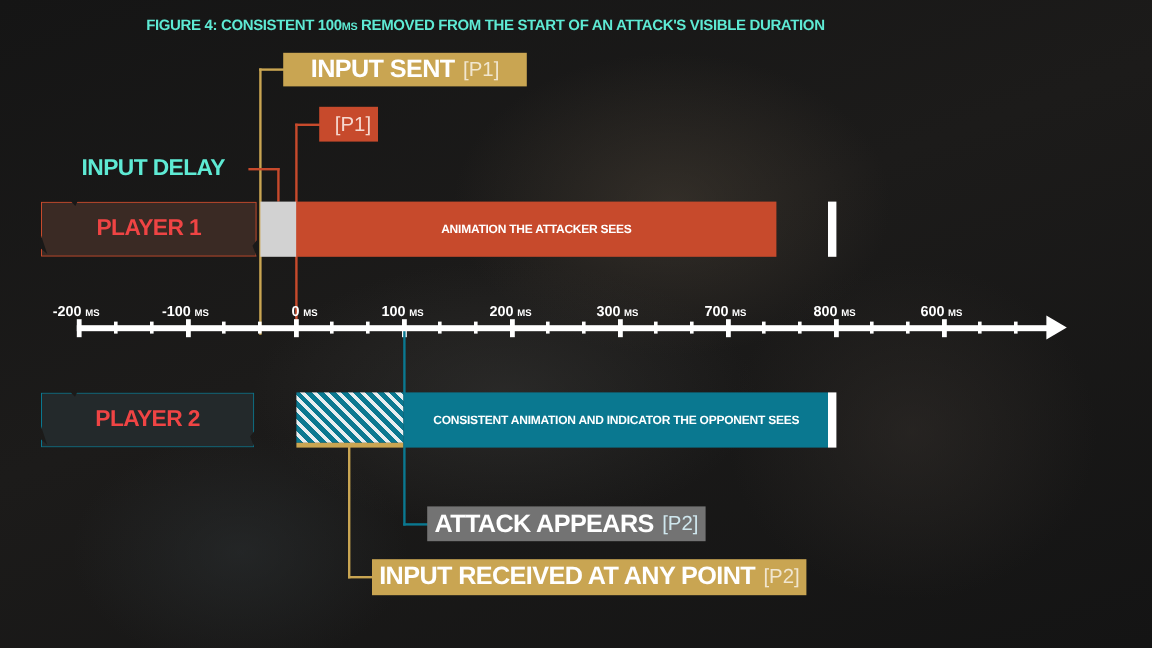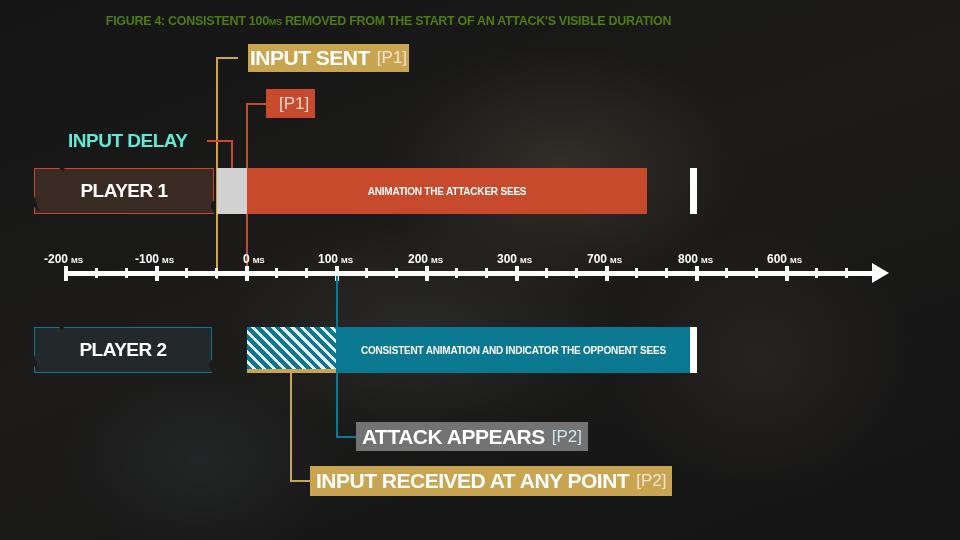--- a/index.html
+++ b/index.html
@@ -11,40 +11,40 @@
   .bg {
     position:absolute; inset:0;
     background:
       radial-gradient(ellipse 260px 180px at 560px 170px, rgba(70,62,52,0.55), transparent 70%),
       radial-gradient(ellipse 300px 160px at 420px 330px, rgba(60,60,58,0.45), transparent 70%),
       radial-gradient(ellipse 220px 200px at 760px 360px, rgba(55,50,46,0.45), transparent 70%),
       radial-gradient(ellipse 200px 140px at 200px 460px, rgba(45,50,52,0.5), transparent 70%),
       linear-gradient(160deg, #151515 0%, #1c1b1a 45%, #141414 100%);
   }
   .title {
-    position:absolute; top:14px; left:0; width:777px; text-align:center;
-    color:#4d7c0f; font-weight:bold; font-size:12.5px; letter-spacing:-0.3px;
+    position:absolute; top:14px; left:16px; width:777px; text-align:center;
+    color:#5eead4; font-weight:bold; font-size:12.5px; letter-spacing:-0.3px;
     font-family:"Liberation Sans", sans-serif;
   }
   .title .sm { font-size:9px; }
   .label {
     position:absolute; color:#fff; font-weight:bold;
     font-family:"Liberation Sans", sans-serif;
     white-space:nowrap; letter-spacing:-0.5px;
     display:flex; align-items:center; box-sizing:border-box;
   }
   .label .tag { font-weight:normal; color:#f1e6cf; margin-left:7px; letter-spacing:0; }
   .gold { background:#c9a552; }
   .rust { background:#c74a2c; }
   .teal { background:#737373; }
   .teal .tag { color:#cfe7ee; }
   .rust .tag { color:#f6d8cf; }
   .line { position:absolute; }
   .player {
-    position:absolute; color:#ffffff; font-weight:bold; font-size:19px;
+    position:absolute; color:#ef4444; font-weight:bold; font-size:19px;
     font-family:"Liberation Sans", sans-serif; letter-spacing:-0.5px;
     display:flex; align-items:center; justify-content:center; box-sizing:border-box;
   }
   .bar {
     position:absolute; box-sizing:border-box; color:#fff; font-weight:bold;
     font-size:10px; font-family:"Liberation Sans", sans-serif; letter-spacing:-0.2px;
     display:flex; align-items:center; justify-content:center;
   }
   .axis-label {
     position:absolute; color:#fff; font-size:12px; font-weight:bold; top:252px;
@@ -60,21 +60,21 @@
 
 <div class="title"><span>FIGURE 4: CONSISTENT 100</span><span class="sm">MS</span><span> REMOVED FROM THE START OF AN ATTACK'S VISIBLE DURATION</span></div>
 
 <div class="line" style="left:216px; top:57px; width:22px; height:2px; background:#c9a552;"></div>
 <div class="line" style="left:216px; top:57px; width:2px; height:222px; background:#c9a552;"></div>
 <div class="line" style="left:246px; top:103px; width:22px; height:2px; background:#c74a2c;"></div>
 <div class="line" style="left:246px; top:103px; width:2px; height:164px; background:#c74a2c;"></div>
 <div class="line" style="left:207px; top:140px; width:26px; height:2px; background:#c74a2c;"></div>
 <div class="line" style="left:231px; top:140px; width:2px; height:28px; background:#c74a2c;"></div>
 
-<div class="label gold" style="left:236px; top:44px; height:28px; padding:0 2px; font-size:21px;margin-left:12px;">
+<div class="label gold" style="left:236px; top:44px; height:28px; padding:0 23px; font-size:21px;">
   <span>INPUT SENT</span>
     <span class="tag" style="font-size:17px;">[P1]</span>
 </div>
 <div class="label rust" style="left:266px; top:89px; height:29px; padding:0 6px; font-size:21px;">
     <span class="tag" style="font-size:17px;">[P1]</span>
 </div>
 <div class="label" style="left:68px; top:128px; height:26px; font-size:19px; color:#5eead4;">
   <span>INPUT DELAY</span>
 </div>
 

